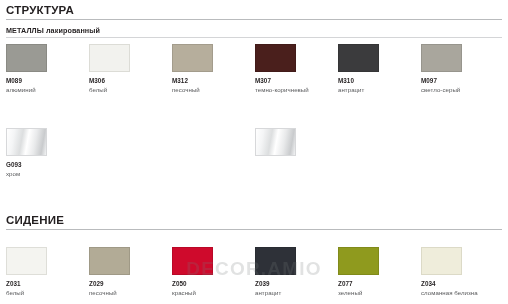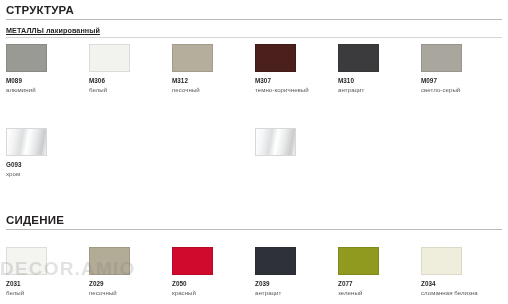--- a/index.html
+++ b/index.html
@@ -29,21 +29,20 @@
     height: 1px;
     background: #b9bbbd;
     margin: 3px 6px 0 6px;
   }
   .group-title {
     font-size: 7.2px;
     font-weight: bold;
     letter-spacing: 0.1px;
     color: #231f20;
     padding-left: 6px;
-    text-decoration: underline;
   }
   .group-rule {
     height: 1px;
     background: #d4d5d7;
     margin: 2px 6px 0 6px;
   }
   .swatch-row {
     position: relative;
     margin: 0;
     padding: 0;
@@ -75,21 +74,21 @@
     font-size: 6.1px;
     margin-top: 2px;
     color: #58595b;
     letter-spacing: 0.05px;
   }
   .watermark {
     position: absolute;
     left: 0;
     top: 258px;
     width: 508px;
-    text-align: left;
+    text-align: center;
     font-size: 19px;
     font-weight: bold;
     letter-spacing: 1.2px;
     color: rgba(120,122,125,0.22);
     pointer-events: none;
     user-select: none;
   }
   #s-structure { position: absolute; left: 0; top: 4px; width: 508px; }
   #g-metal-lacquer { position: absolute; left: 0; top: 26px; width: 508px; }
   #row-lacquer { position: absolute; left: 0; top: 36px; width: 508px; }

